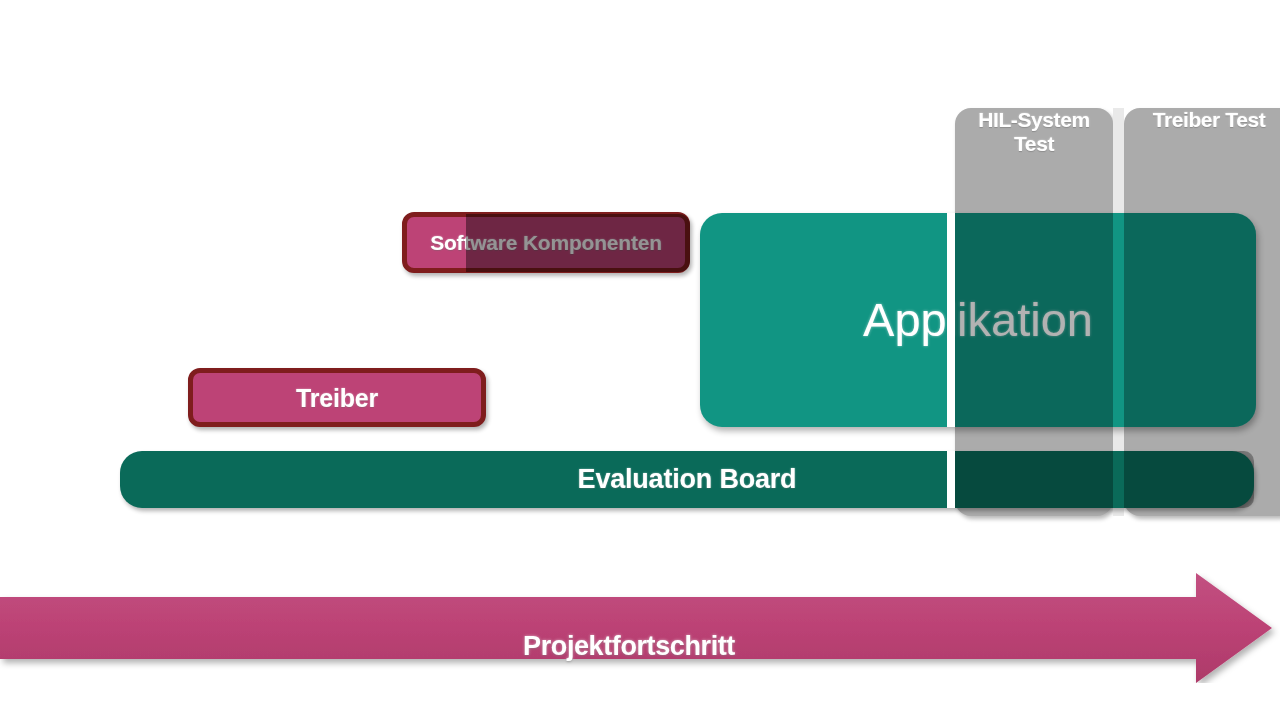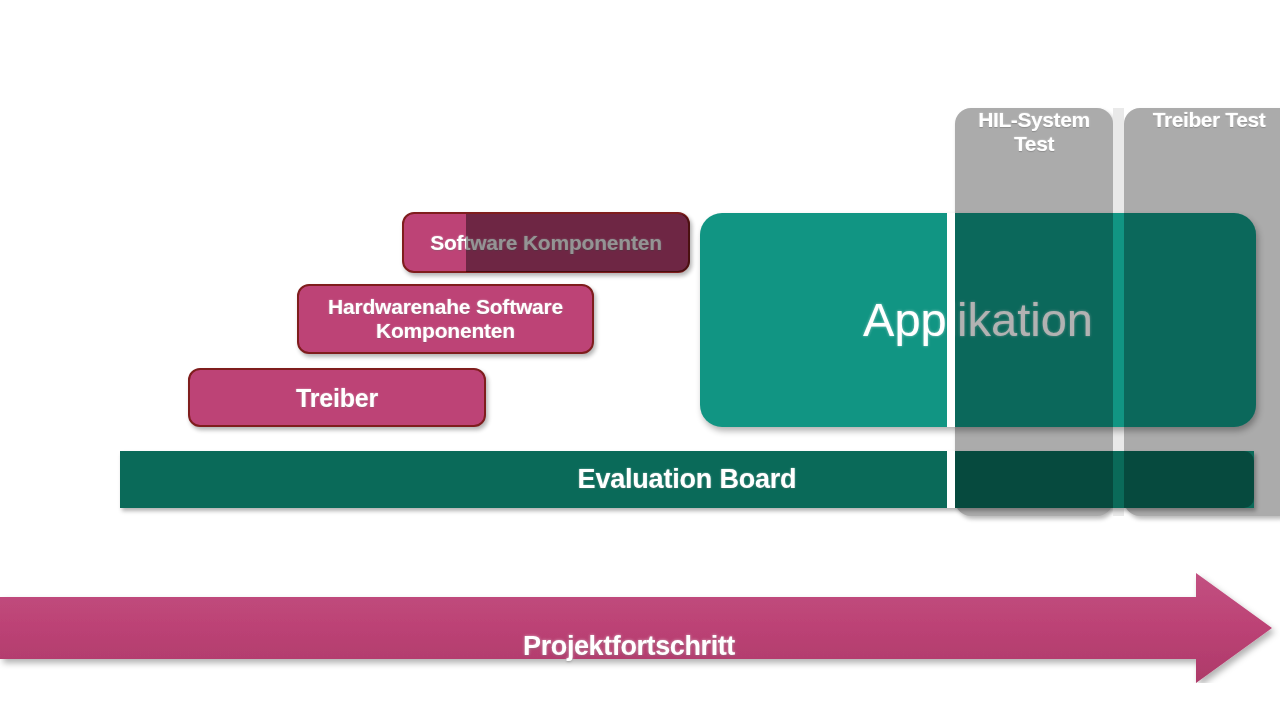--- a/index.html
+++ b/index.html
@@ -52,34 +52,34 @@
     font-weight: bold;
     font-size: 21px;
     line-height: 1.15;
     letter-spacing: -0.4px;
     text-shadow: 0 0 2px rgba(255,255,255,0.6), 0 1px 1px rgba(0,0,0,0.3);
   }
 
   
   .mag {
     background: #bd4376;
-    border: 2px solid #7f1d1d;
+    border: 5px solid #7f1d1d;
     border-radius: 12px;
     box-shadow: 2px 3px 4px rgba(0,0,0,0.3);
   }
 
   
   .teal {
     background: #119583;
     border-radius: 22px;
     box-shadow: 2px 4px 6px rgba(0,0,0,0.3);
   }
   .darkgreen {
     background: #0a6a59;
-    border-radius: 0;
+    border-radius: 22px;
     box-shadow: 2px 3px 4px rgba(0,0,0,0.3);
   }
 
   
   .overlay-gray {
     position: absolute;
     box-sizing: border-box;
     background: rgba(130,130,130,0.72);
     border-radius: 16px;
     box-shadow: 2px 3px 5px rgba(0,0,0,0.3);
@@ -178,21 +178,20 @@
   <div class="gcol" id="col-system">
     <div class="gcol-label">
       <span>Treiber Test</span>
     </div>
   </div>
 
   <div class="colsep" id="sep-1"></div>
 
   <div class="blk mag" id="box-swk">Software Komponenten</div>
 
-  <div class="blk mag" id="box-hwsw">Hardwarenahe Software Komponenten</div>
 
   <div class="blk mag" id="box-treiber">Treiber</div>
 
   <div id="ov-swk"></div>
 
 
   <div class="blk teal" id="box-applikation">Applikation</div>
   <div class="overlay-dark" id="ov-app-1"></div>
   <div class="overlay-dark" id="ov-app-2"></div>
   <div class="colsep" id="sep-2"></div>

